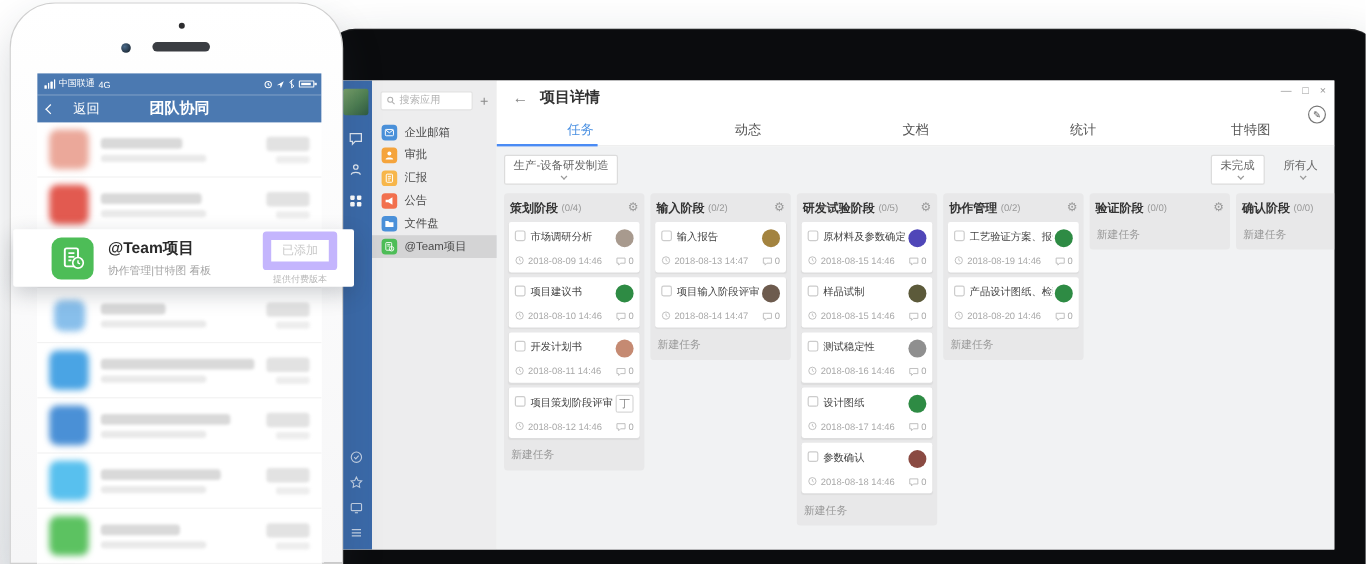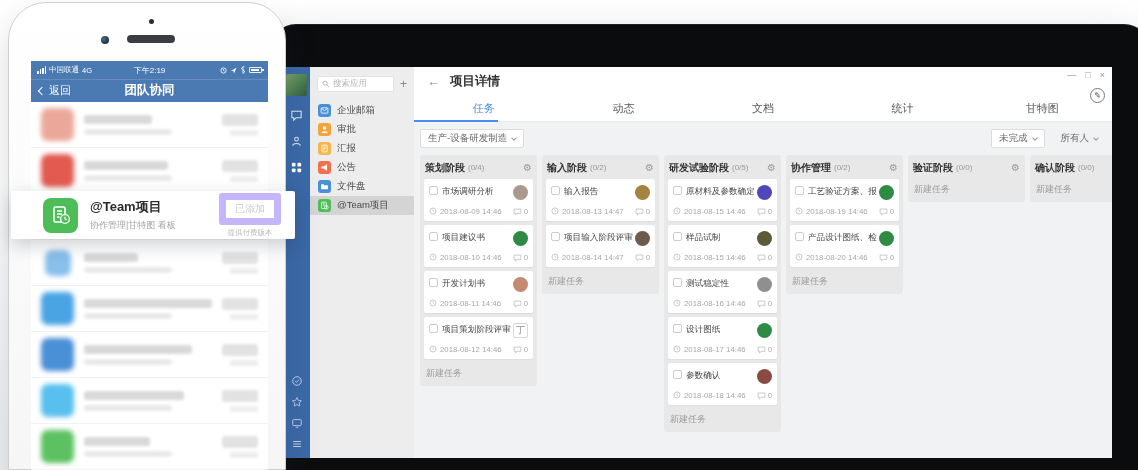--- a/index.html
+++ b/index.html
@@ -48,21 +48,21 @@
   .back-arrow{color:#888;font-size:13px;}
   .mtitle{font-size:12.5px;font-weight:bold;color:#333;margin-left:10px;}
   .tabs{height:27px;display:flex;border-bottom:1px solid #ebebeb;position:relative;background:#fff;}
   .tab{flex:1;display:flex;align-items:center;justify-content:center;font-size:11px;color:#555;cursor:default;}
   .tab.active{color:#4a90e2;}
   .tab-underline{position:absolute;left:0;bottom:-1px;width:84px;height:2px;background:#4a8bf4;}
 
   .board{flex:1;background:#f1f2f3;padding:7px 6px 0 6px;overflow:hidden;}
   .filter-row{display:flex;align-items:center;}
   .dd{background:#fff;border:1px solid #dcdcdc;border-radius:2px;font-size:9.5px;color:#666;
-    padding:2px 7px;display:flex;align-items:center;}
+    padding:2px 7px;display:flex;align-items:center;flex-direction:column;}
   .dd.plain{background:transparent;border-color:transparent;}
   .caret{width:4px;height:4px;border-right:1px solid #999;border-bottom:1px solid #999;
     transform:rotate(45deg);display:inline-block;margin-left:5px;margin-bottom:2px;}
   .filter-spacer{flex:1;}
   .cols{display:flex;gap:5px;margin-top:7px;align-items:flex-start;}
   .col{width:117px;flex:none;background:#e8e8e9;border-radius:3px;padding:4px 4px 2px 4px;}
   .col-head{display:flex;align-items:center;height:17px;margin:0 1px 3px 1px;}
   .col-title{font-size:10px;font-weight:bold;color:#333;white-space:nowrap;}
   .col-count{font-size:8px;color:#999;margin-left:3px;}
   .gear{margin-left:auto;color:#9a9a9a;font-size:10px;line-height:1;}
@@ -92,21 +92,21 @@
   .sbar{height:18px;background:#4b79b1;color:#fff;display:flex;align-items:center;padding:0 6px;position:relative;font-size:7.5px;}
   .sig{display:flex;align-items:flex-end;gap:1px;margin-right:3px;}
   .sig i{width:1.5px;background:#fff;display:block;border-radius:.5px;}
   .stime{position:absolute;left:0;right:0;text-align:center;font-size:8px;}
   .sright{margin-left:auto;display:flex;align-items:center;gap:3px;z-index:1;}
   .battery{width:13px;height:6px;border:1px solid rgba(255,255,255,.9);border-radius:1px;position:relative;}
   .battery::after{content:"";position:absolute;left:1px;top:1px;bottom:1px;width:8px;background:#fff;}
   .battery::before{content:"";position:absolute;right:-2.5px;top:1px;width:1.5px;height:2px;background:rgba(255,255,255,.9);}
   .pnav{height:23px;background:#4b79b1;display:flex;align-items:center;justify-content:center;position:relative;
     box-shadow:inset 0 1px 0 rgba(255,255,255,.15);}
-  .pnav-back{position:absolute;left:8px;display:flex;align-items:center;color:#fff;font-size:11px;gap:4px;}
+  .pnav-back{position:absolute;left:8px;display:flex;align-items:center;color:#fff;font-size:11px;gap:16px;}
   .chev-left{width:6px;height:6px;border-left:1.5px solid #fff;border-bottom:1.5px solid #fff;transform:rotate(45deg);display:inline-block;}
   .pnav-title{color:#fff;font-size:12.5px;font-weight:bold;}
   .plist{background:#fff;}
   .prow{height:46px;display:flex;align-items:center;padding:0 10px;border-bottom:1px solid #f2f2f2;}
   .prow-ico{width:33px;height:33px;border-radius:7px;filter:blur(2.5px);flex:none;}
   .prow-ico.small{width:26px;height:26px;margin:0 3.5px;opacity:.85;}
   .prow-text{margin-left:10px;flex:1;}
   .bar{background:#d9d9d9;height:9px;border-radius:3px;filter:blur(1.5px);}
   .bar.sub{background:#e9e9e9;height:6px;width:88px;margin-top:5px;}
   .prow-right{margin-left:8px;display:flex;flex-direction:column;align-items:flex-end;}
@@ -664,21 +664,20 @@
     <div class="pscreen">
       <div class="sbar">
         <span class="sig">
             <i style="height:3px"></i>
             <i style="height:4.5px"></i>
             <i style="height:6px"></i>
             <i style="height:7.5px"></i>
           </span>
         <span>中国联通</span>
         <span style="margin-left:3px">4G</span>
-        <span class="stime">下午2:19</span>
         <span class="sright">
           <svg width="7" height="7" viewBox="0 0 8 8">
               <circle cx="4" cy="4" r="3" fill="none" stroke="#fff" stroke-width="1"></circle>
               <path d="M4 2.4V4l1.2.8" fill="none" stroke="#fff" stroke-width="1"></path>
             </svg>
           <svg width="7" height="7" viewBox="0 0 8 8">
               <path d="M0.8 4.6 L7.4 0.8 L4.6 7.4 L3.8 4.4 z" fill="#fff"></path>
             </svg>
           <svg width="6" height="8" viewBox="0 0 7 9">
               <path d="M3.5 0.5v8l2.3-2-4.2-3.6 4.2-3.6-2.3-2" fill="none" stroke="#fff" stroke-width="0.9"></path>

